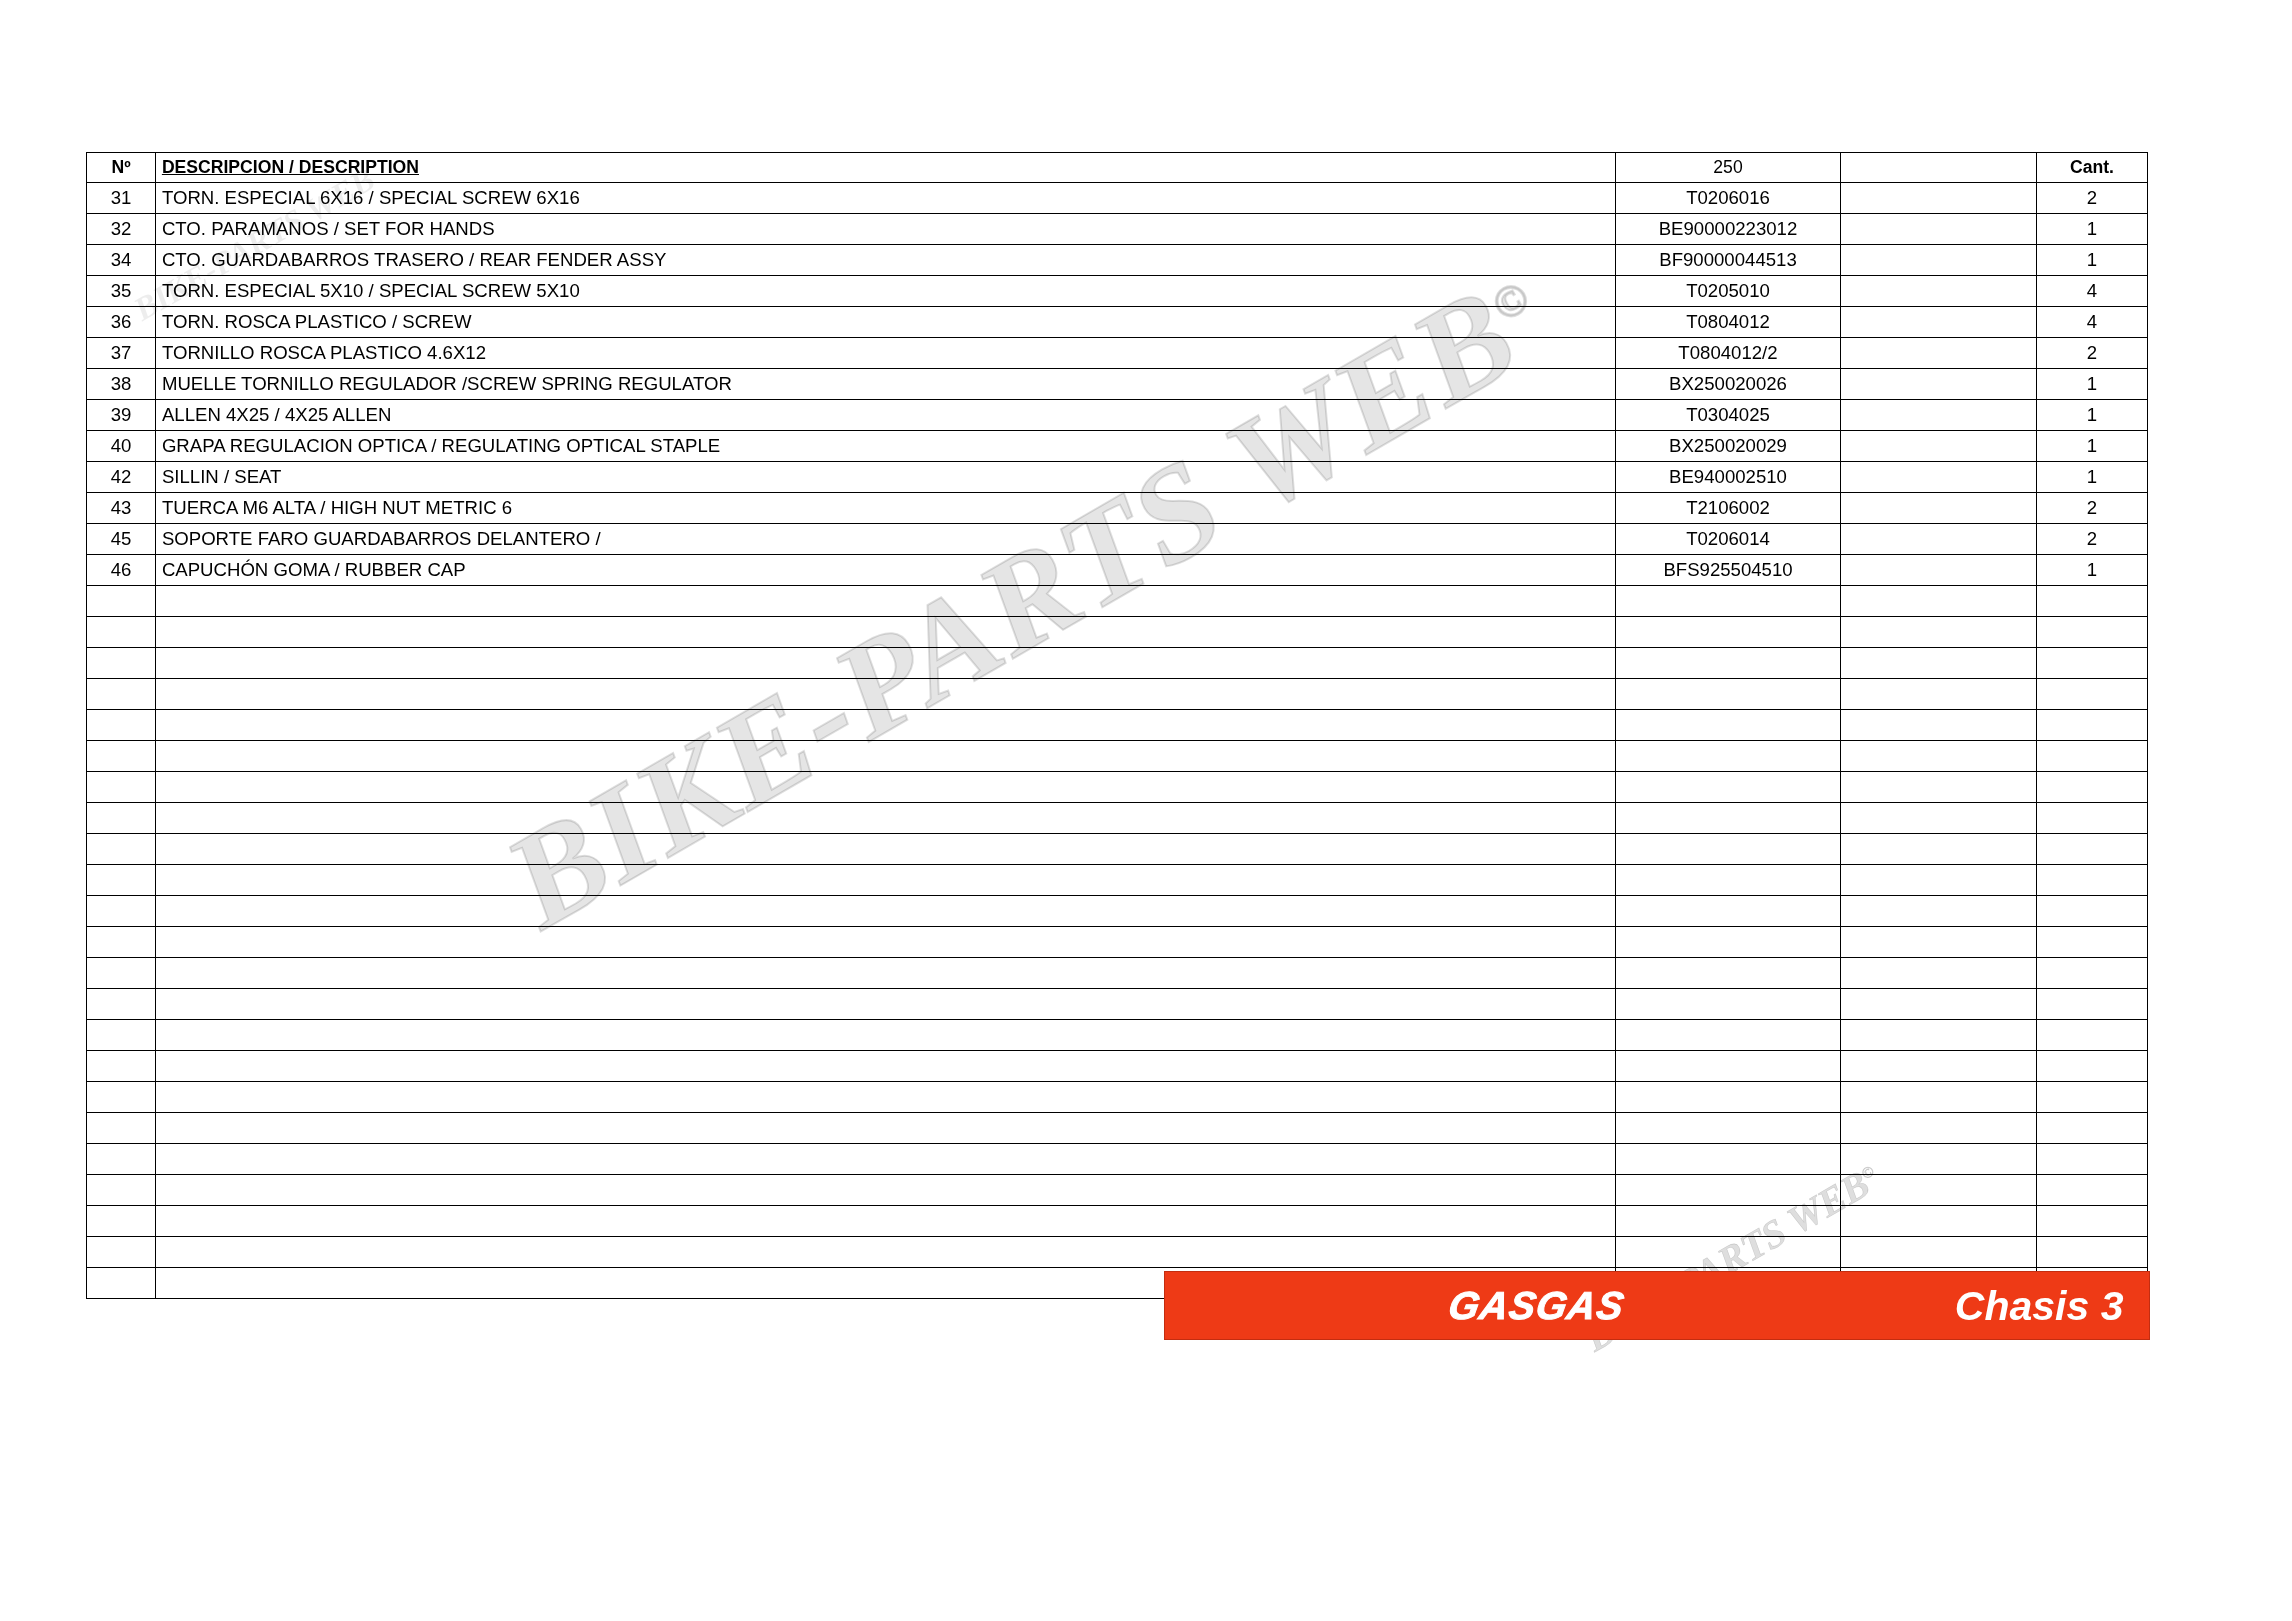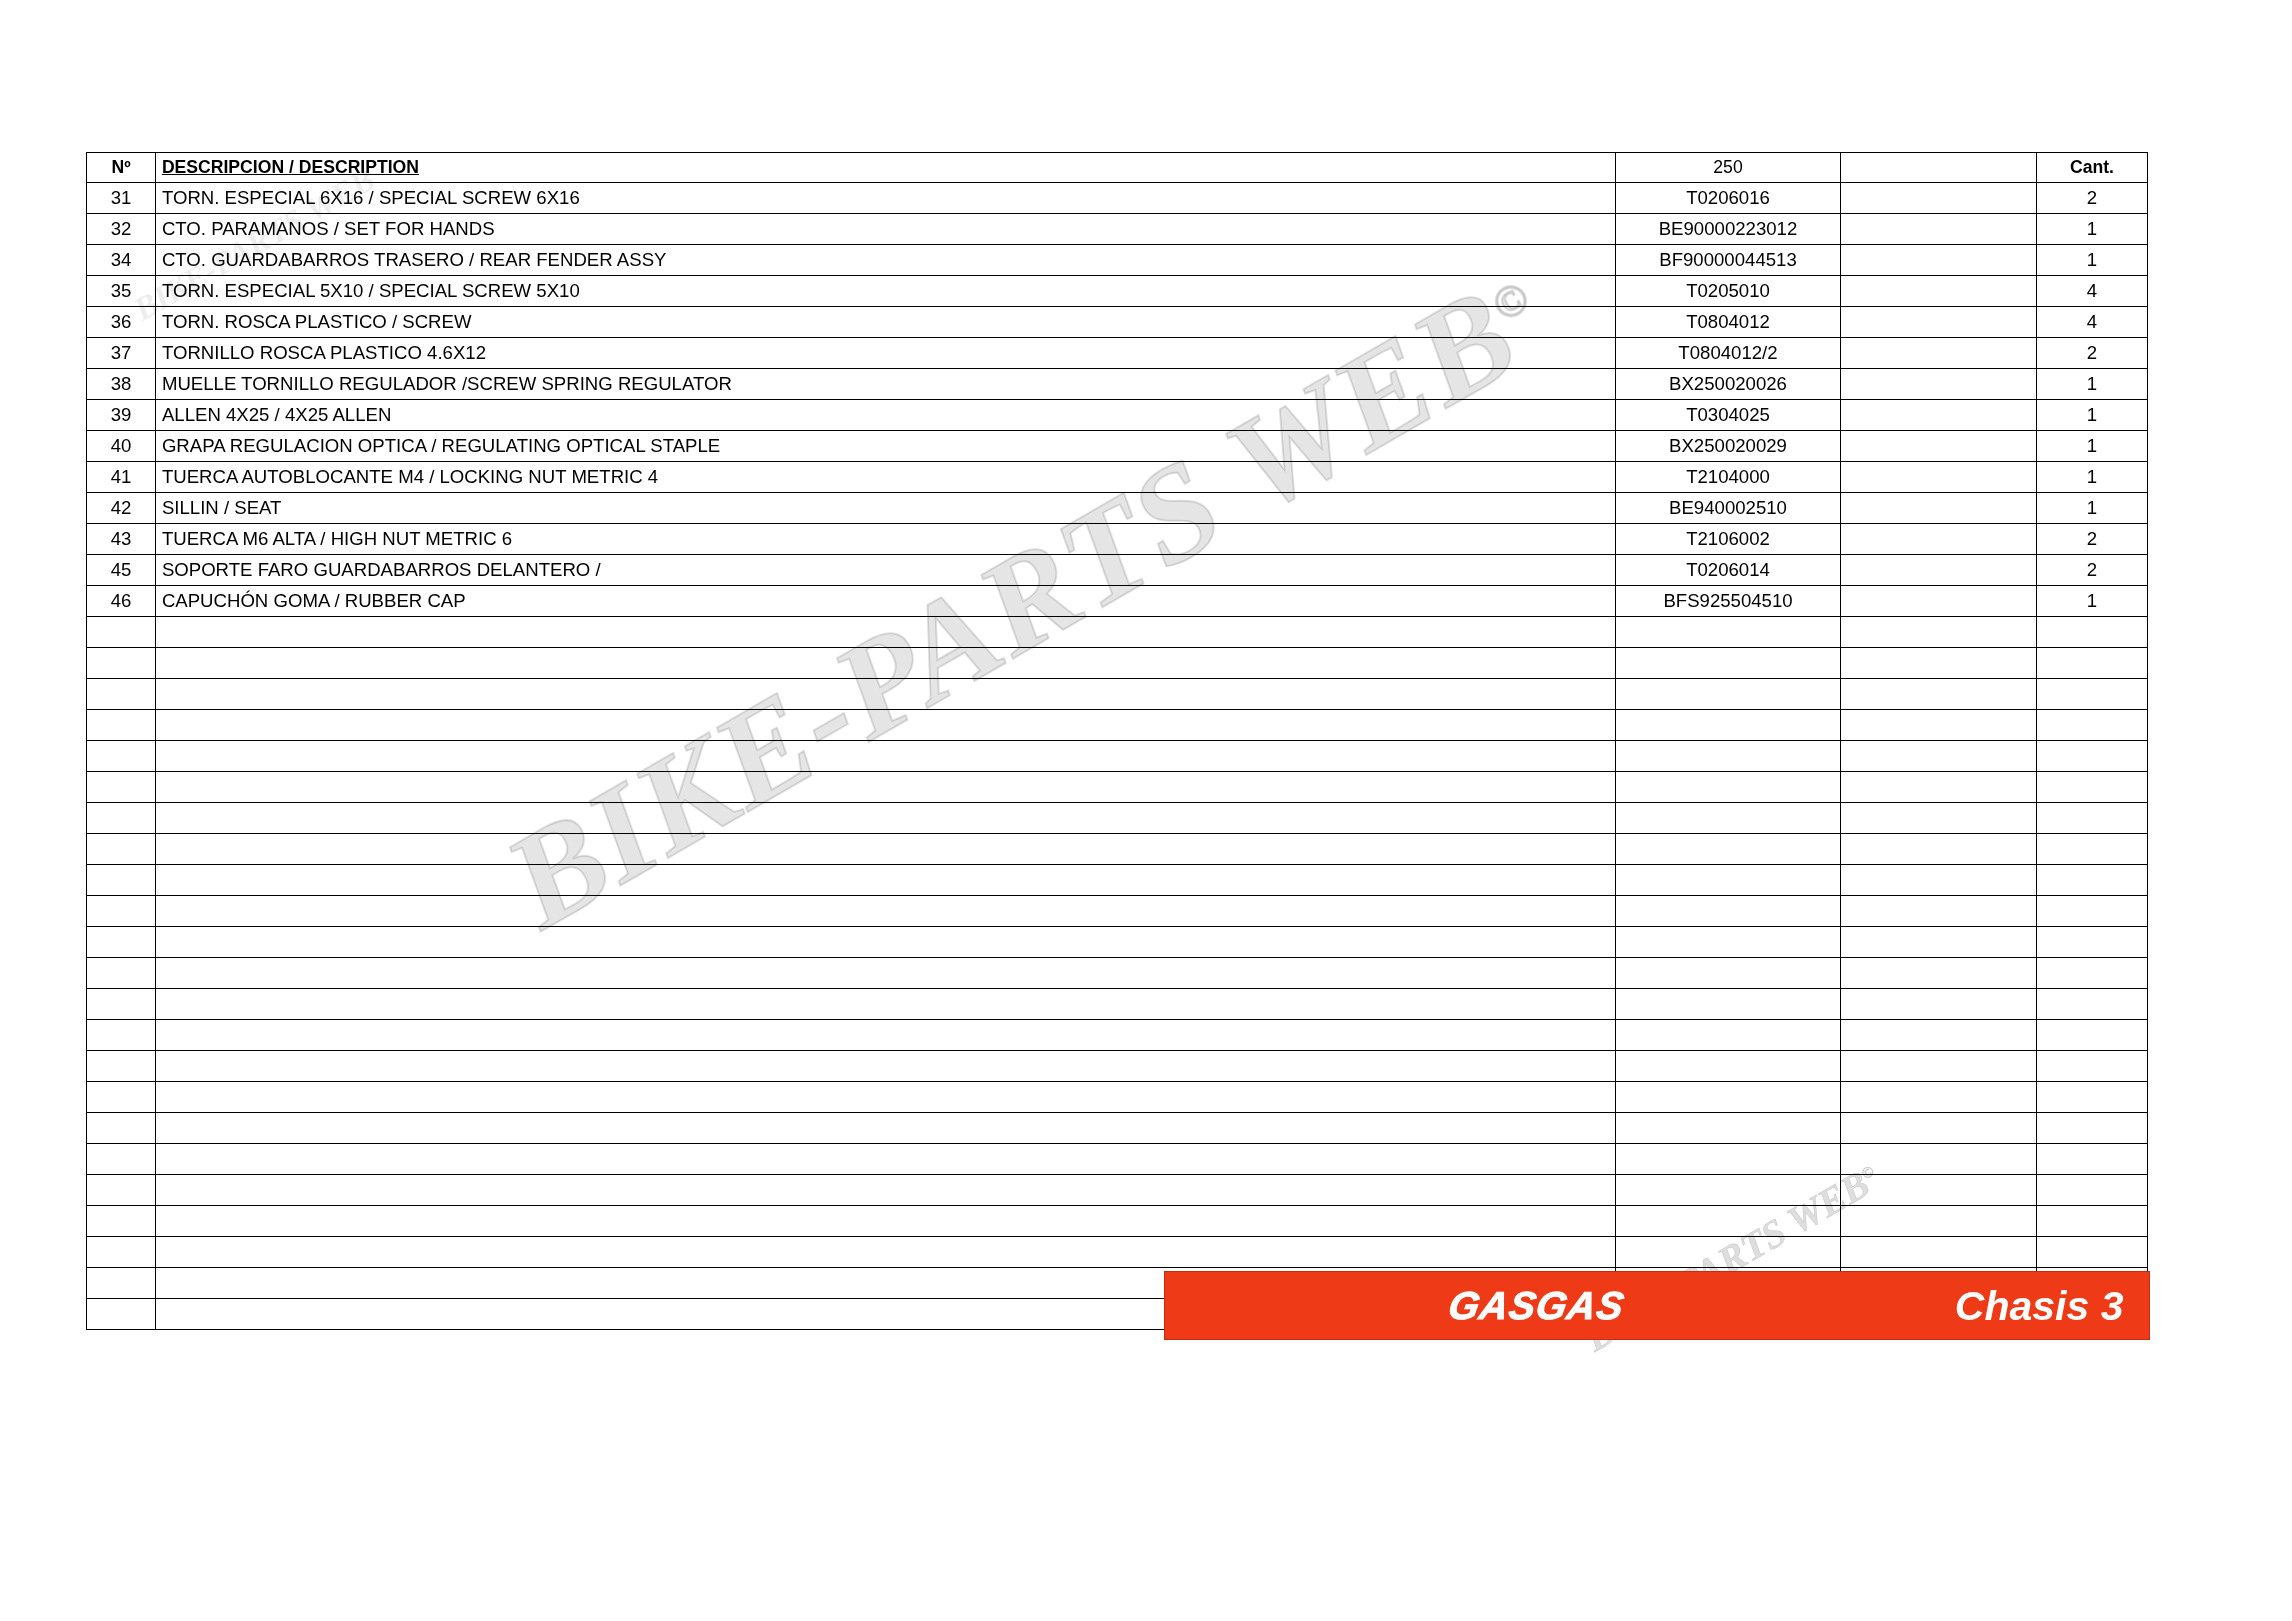--- a/index.html
+++ b/index.html
@@ -257,27 +257,20 @@
             <td class="qty">1</td>
           </tr>
           <tr>
             <td class="num">40</td>
             <td class="desc">GRAPA REGULACION OPTICA / REGULATING OPTICAL STAPLE</td>
             <td class="ref">BX250020029</td>
             <td class="blank"></td>
             <td class="qty">1</td>
           </tr>
           <tr>
-            <td class="num">41</td>
-            <td class="desc">TUERCA AUTOBLOCANTE M4 / LOCKING NUT METRIC 4</td>
-            <td class="ref">T2104000</td>
-            <td class="blank"></td>
-            <td class="qty">1</td>
-          </tr>
-          <tr>
             <td class="num">42</td>
             <td class="desc">SILLIN / SEAT</td>
             <td class="ref">BE940002510</td>
             <td class="blank"></td>
             <td class="qty">1</td>
           </tr>
           <tr>
             <td class="num">43</td>
             <td class="desc">TUERCA M6 ALTA / HIGH NUT METRIC 6</td>
             <td class="ref">T2106002</td>

